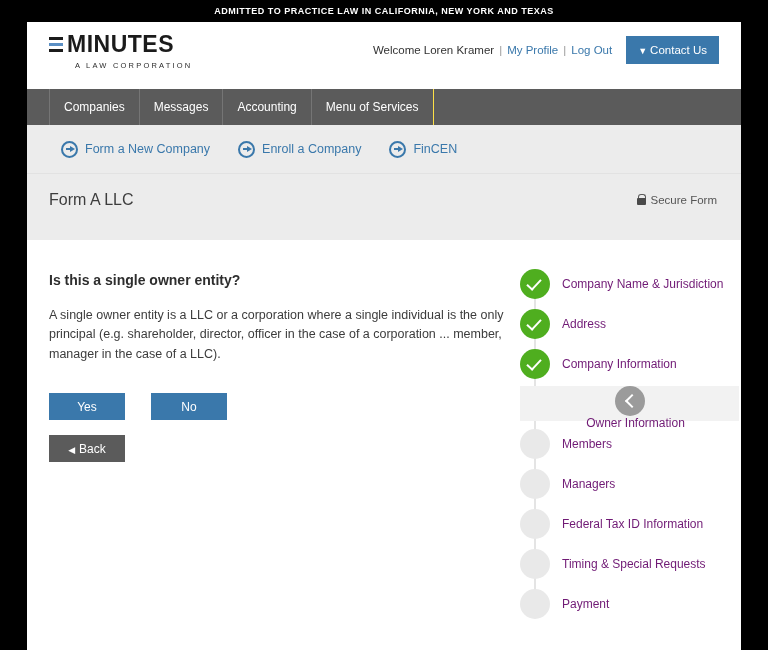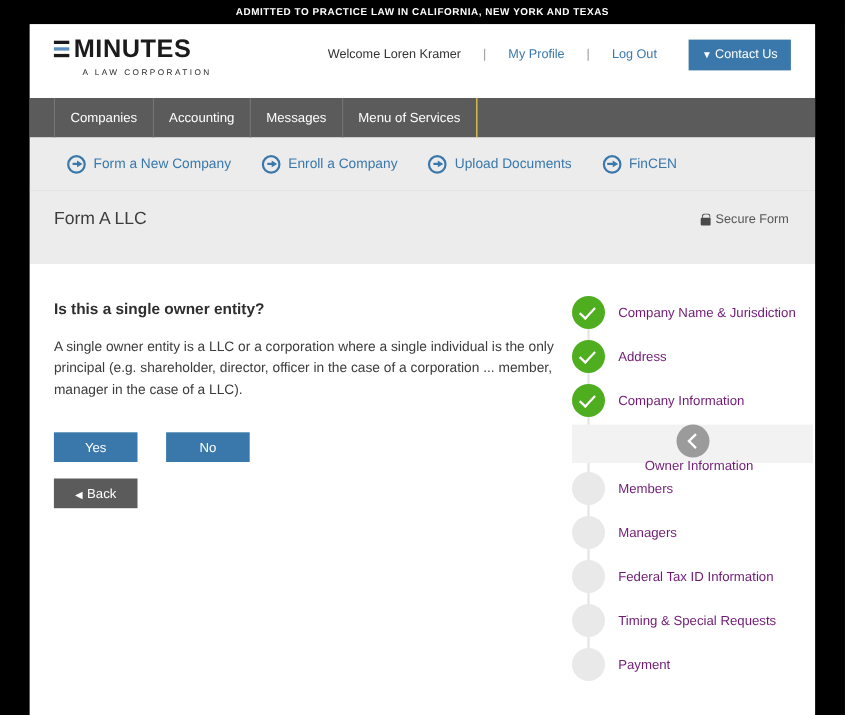--- a/index.html
+++ b/index.html
@@ -36,20 +36,21 @@
     height: 628px;
     background: #ffffff;
     overflow: hidden;
   }
 
   
   .masthead {
     position: relative;
     height: 67px;
     background: #ffffff;
+    border-radius: 17px;
   }
 
   .logo {
     position: absolute;
     left: 22px;
     top: 11px;
     width: 150px;
   }
 
   .logo-main {
@@ -88,21 +89,21 @@
     letter-spacing: 2.2px;
     color: #2b2b2b;
   }
 
   .user-bar {
     position: absolute;
     right: 22px;
     top: 14px;
     display: flex;
     align-items: center;
-    gap: 15px;
+    gap: 0;
     font-size: 11.5px;
     color: #333333;
   }
   .user-bar .welcome { color: #333333; }
   .user-bar .sep { color: #999999; padding: 0 5px; }
   .user-bar a {
     color: #3a78ab;
     text-decoration: none;
   }
   .contact-btn {
@@ -388,42 +389,38 @@
         <span class="caret">▼</span><span>Contact Us</span>
       </button>
     </div>
   </div>
 
   <div class="mainnav">
     <div class="mainnav-item">
       <span>Companies</span>
     </div>
     <div class="mainnav-item">
+      <span>Messages</span>
+    </div>
+    <div class="mainnav-item">
       <span>Accounting</span>
-    </div>
-    <div class="mainnav-item">
-      <span>Messages</span>
     </div>
     <div class="mainnav-item">
       <span>Menu of Services</span>
     </div>
   </div>
 
   <div class="subnav">
     <div class="subnav-item">
       <span class="circ-arrow"></span>
       <span>Form a New Company</span>
     </div>
     <div class="subnav-item">
       <span class="circ-arrow"></span>
       <span>Enroll a Company</span>
-    </div>
-    <div class="subnav-item">
-      <span class="circ-arrow"></span>
-      <span>Upload Documents</span>
     </div>
     <div class="subnav-item">
       <span class="circ-arrow"></span>
       <span>FinCEN</span>
     </div>
   </div>
 
   <div class="titleband">
     <h1 class="page-title">Form A LLC</h1>
     <div class="secure">

